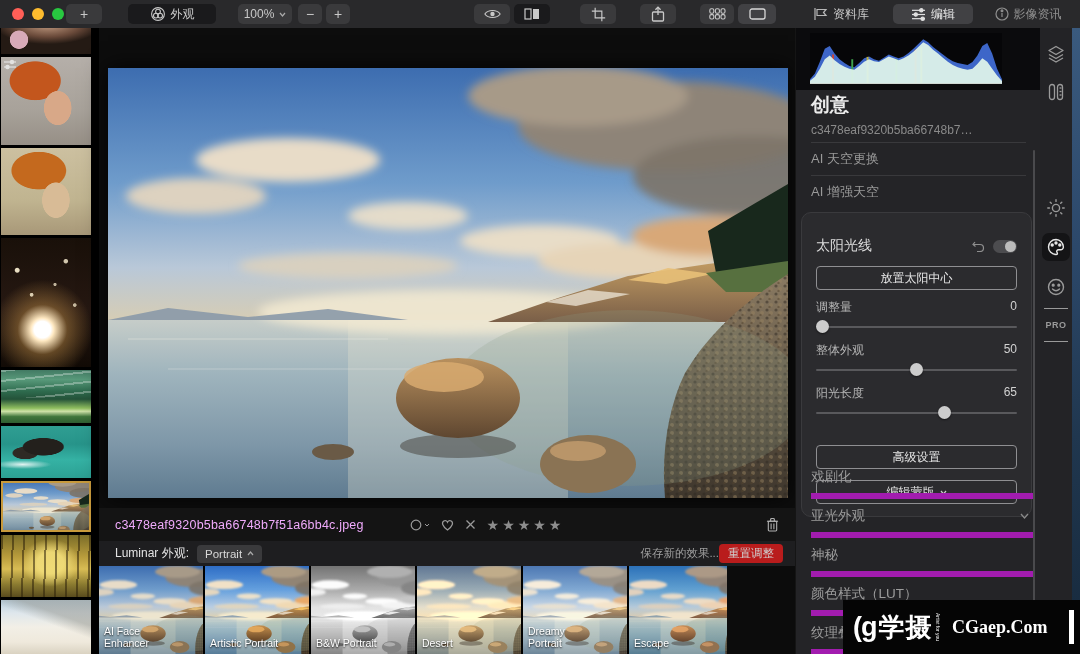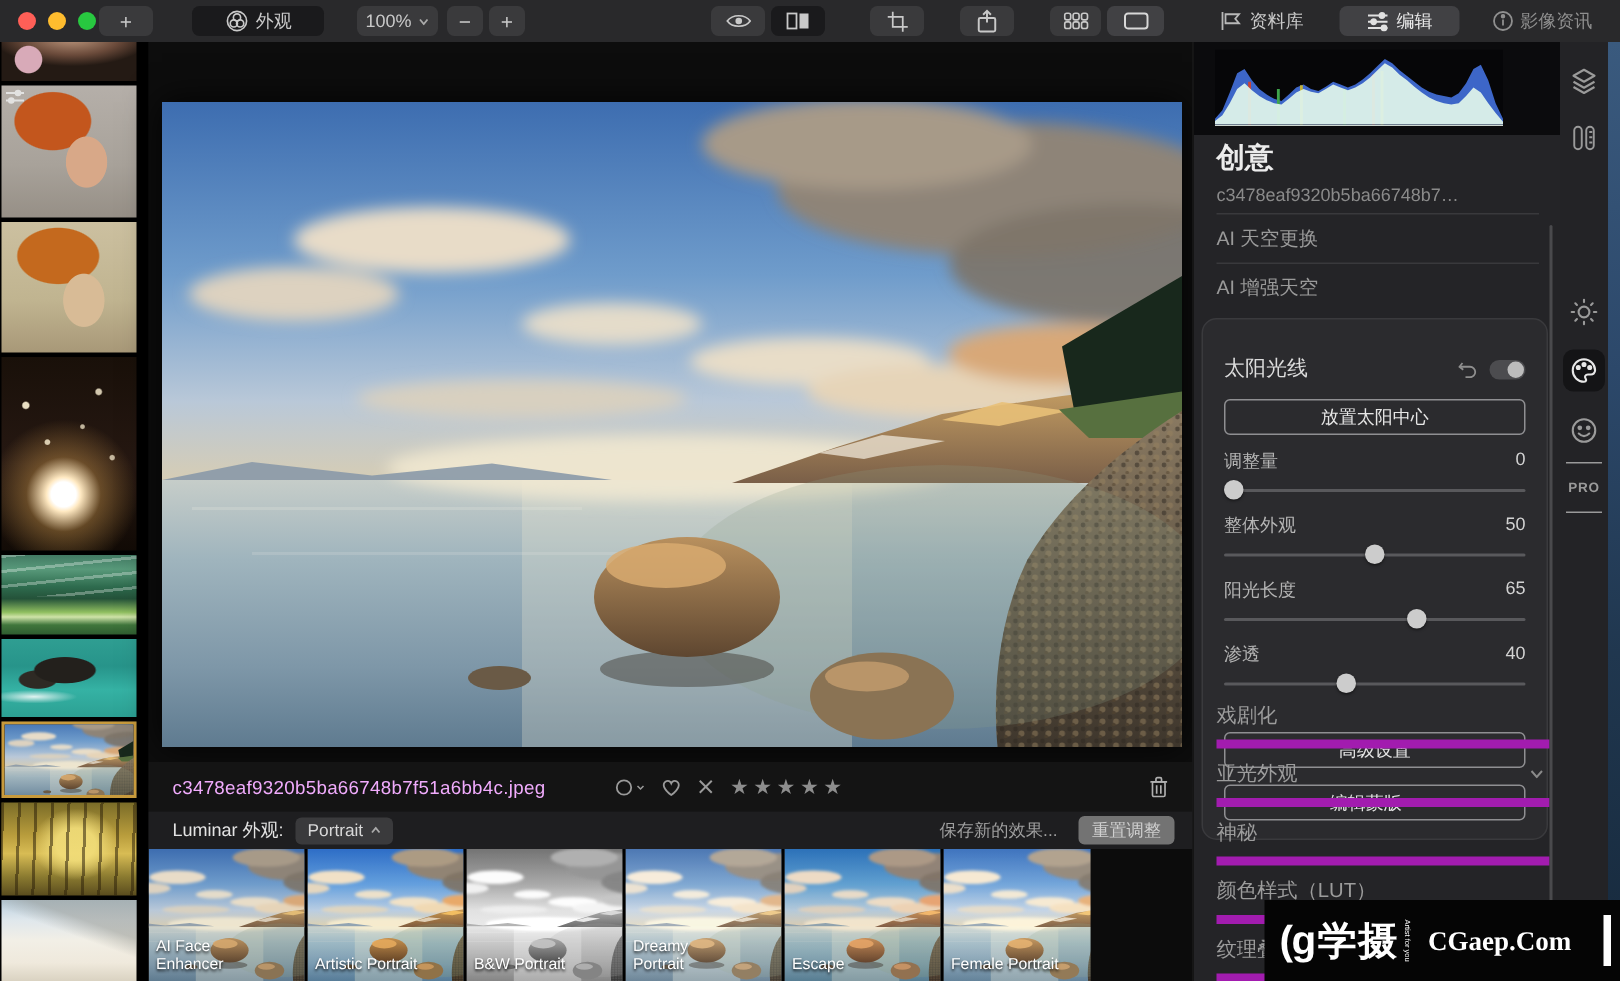--- a/index.html
+++ b/index.html
@@ -51,23 +51,23 @@
   .canvas-area{position:absolute;left:99px;top:28px;width:696px;height:480px;background:#0d0d0d;}
   .main-img{position:absolute;left:9px;top:40px;box-shadow:0 0 22px rgba(0,0,0,.85);}
   .file-row{position:absolute;left:99px;top:508px;width:696px;height:33px;background:#141414;display:flex;align-items:center;}
   .file-name{margin-left:16px;font-size:12.5px;color:#f0abfc;letter-spacing:.2px;}
   .file-icons{display:flex;align-items:center;gap:11px;margin-left:46px;color:#9a9a9a;}
   .stars{font-size:14px;letter-spacing:3px;color:#8d8d8d;}
   .trash{margin-left:auto;margin-right:16px;}
   .looks-row{position:absolute;left:99px;top:541px;width:696px;height:25px;background:#1e1e20;display:flex;align-items:center;}
   .looks-label{margin-left:16px;font-size:12px;color:#e3e3e3;}
   .looks-drop{margin-left:8px;height:18px;padding:0 8px;background:#3a3a3c;border-radius:4px;display:flex;align-items:center;gap:5px;font-size:11.5px;color:#d8d8d8;}
-  .looks-right{margin-left:auto;display:flex;align-items:center;gap:14px;margin-right:12px;}
+  .looks-right{margin-left:auto;display:flex;align-items:center;gap:0;margin-right:12px;}
   .save-fx{font-size:11.5px;color:#9f9f9f;}
-  .reset-btn{font-size:11.5px;color:#cfcfcf;background:#737373;border-radius:4px;padding:2px 9px;}
+  .reset-btn{font-size:11.5px;color:#cfcfcf;background:#b91c1c;border-radius:4px;padding:2px 9px;}
   .presets{position:absolute;left:99px;top:566px;width:628px;height:88px;display:flex;gap:2px;overflow:hidden;background:#000;}
   .preset{position:relative;flex:0 0 104px;height:88px;overflow:hidden;background:#333;}
   .preset-label{position:absolute;left:5px;bottom:4px;width:72px;font-size:10.5px;line-height:1.2;color:#fff;text-shadow:0 1px 2px rgba(0,0,0,.9);}
   .f-artistic{filter:saturate(1.25) contrast(1.06);}
   .f-bw{filter:grayscale(1) brightness(1.12) contrast(1.04);}
   .f-desert{filter:sepia(.45) saturate(1.15) brightness(1.02);}
   .f-dreamy{filter:brightness(1.1) saturate(.85) contrast(.95);}
   .f-escape{filter:saturate(1.2) hue-rotate(-6deg);}
   .f-female{filter:brightness(1.06) saturate(1.05);}
   
@@ -388,20 +388,26 @@
         </svg>
         <span class="preset-label">Artistic Portrait</span>
       </div>
       <div class="preset">
         <svg viewBox="0 0 680 430" preserveAspectRatio="xMidYMid slice" width="104" height="88" class="f-bw">
           <use href="#lake"></use>
         </svg>
         <span class="preset-label">B&amp;W Portrait</span>
       </div>
       <div class="preset">
+        <svg viewBox="0 0 680 430" preserveAspectRatio="xMidYMid slice" width="104" height="88" class="f-desert">
+          <use href="#lake"></use>
+        </svg>
+        <span class="preset-label">Desert</span>
+      </div>
+      <div class="preset">
         <svg viewBox="0 0 680 430" preserveAspectRatio="xMidYMid slice" width="104" height="88" class="f-dreamy">
           <use href="#lake"></use>
         </svg>
         <span class="preset-label">Dreamy Portrait</span>
       </div>
       <div class="preset">
         <svg viewBox="0 0 680 430" preserveAspectRatio="xMidYMid slice" width="104" height="88" class="f-escape">
           <use href="#lake"></use>
         </svg>
         <span class="preset-label">Escape</span>
@@ -477,30 +483,20 @@
           <div class="srow">
             <div class="lbl">
               <span>阳光长度</span>
               <span class="val">65</span>
             </div>
             <div class="track">
               <div class="line"></div>
               <div class="thumbd" style="left: calc(65% - 8.45px);"></div>
             </div>
           </div>
-          <div class="srow">
-            <div class="lbl">
-              <span>渗透</span>
-              <span class="val">40</span>
-            </div>
-            <div class="track">
-              <div class="line"></div>
-              <div class="thumbd" style="left: calc(40% - 5.2px);"></div>
-            </div>
-          </div>
         </div>
       <div class="cbtn" style="margin-top:26px">高级设置</div>
       <div class="cbtn">
         <span>编辑蒙版</span>
         <svg width="7" height="5" viewBox="0 0 7 5">
             <polyline points="1,1 3.5,4 6,1" fill="none" stroke="#ccc" stroke-width="1.2"></polyline>
           </svg>
       </div>
     </div>
 

